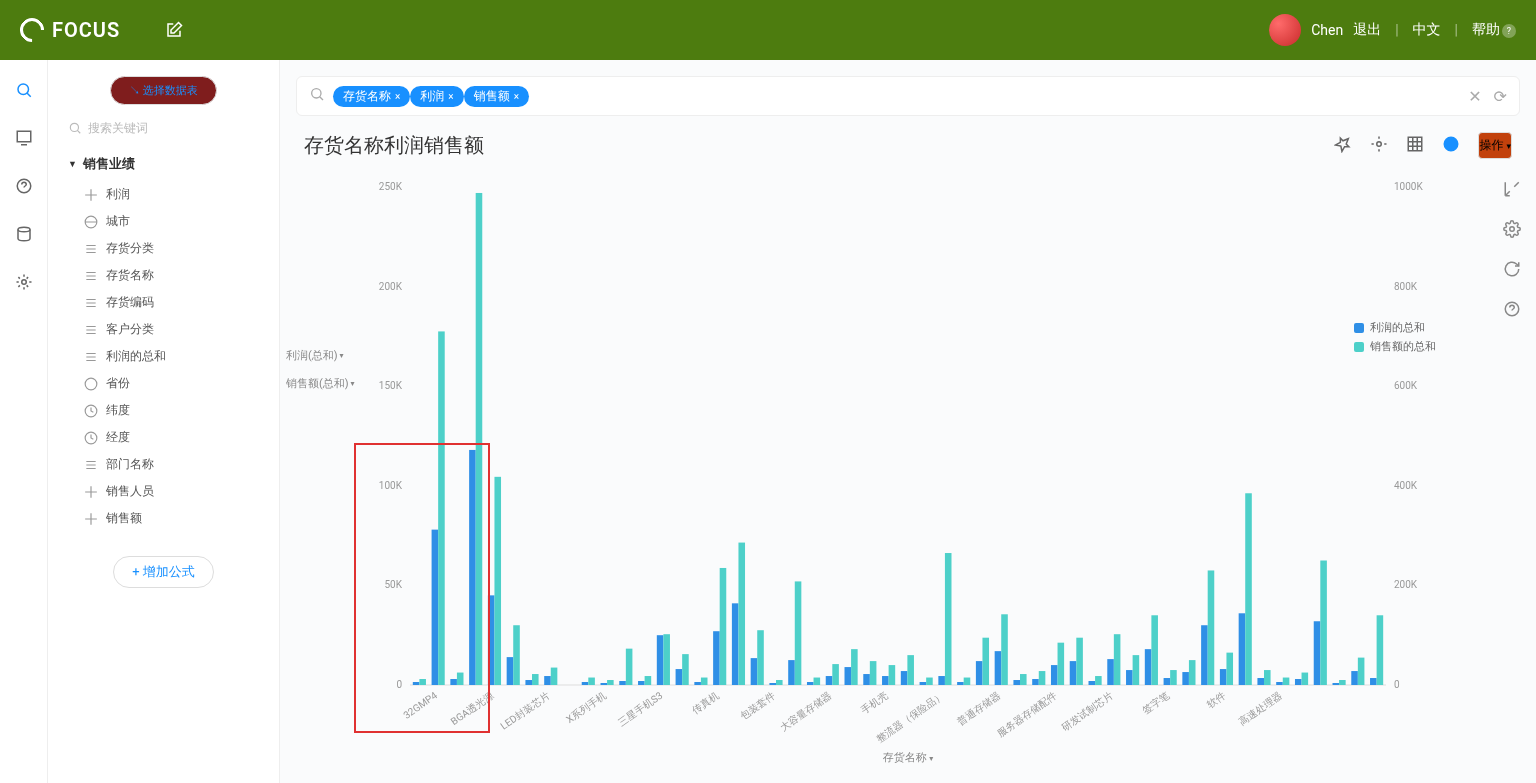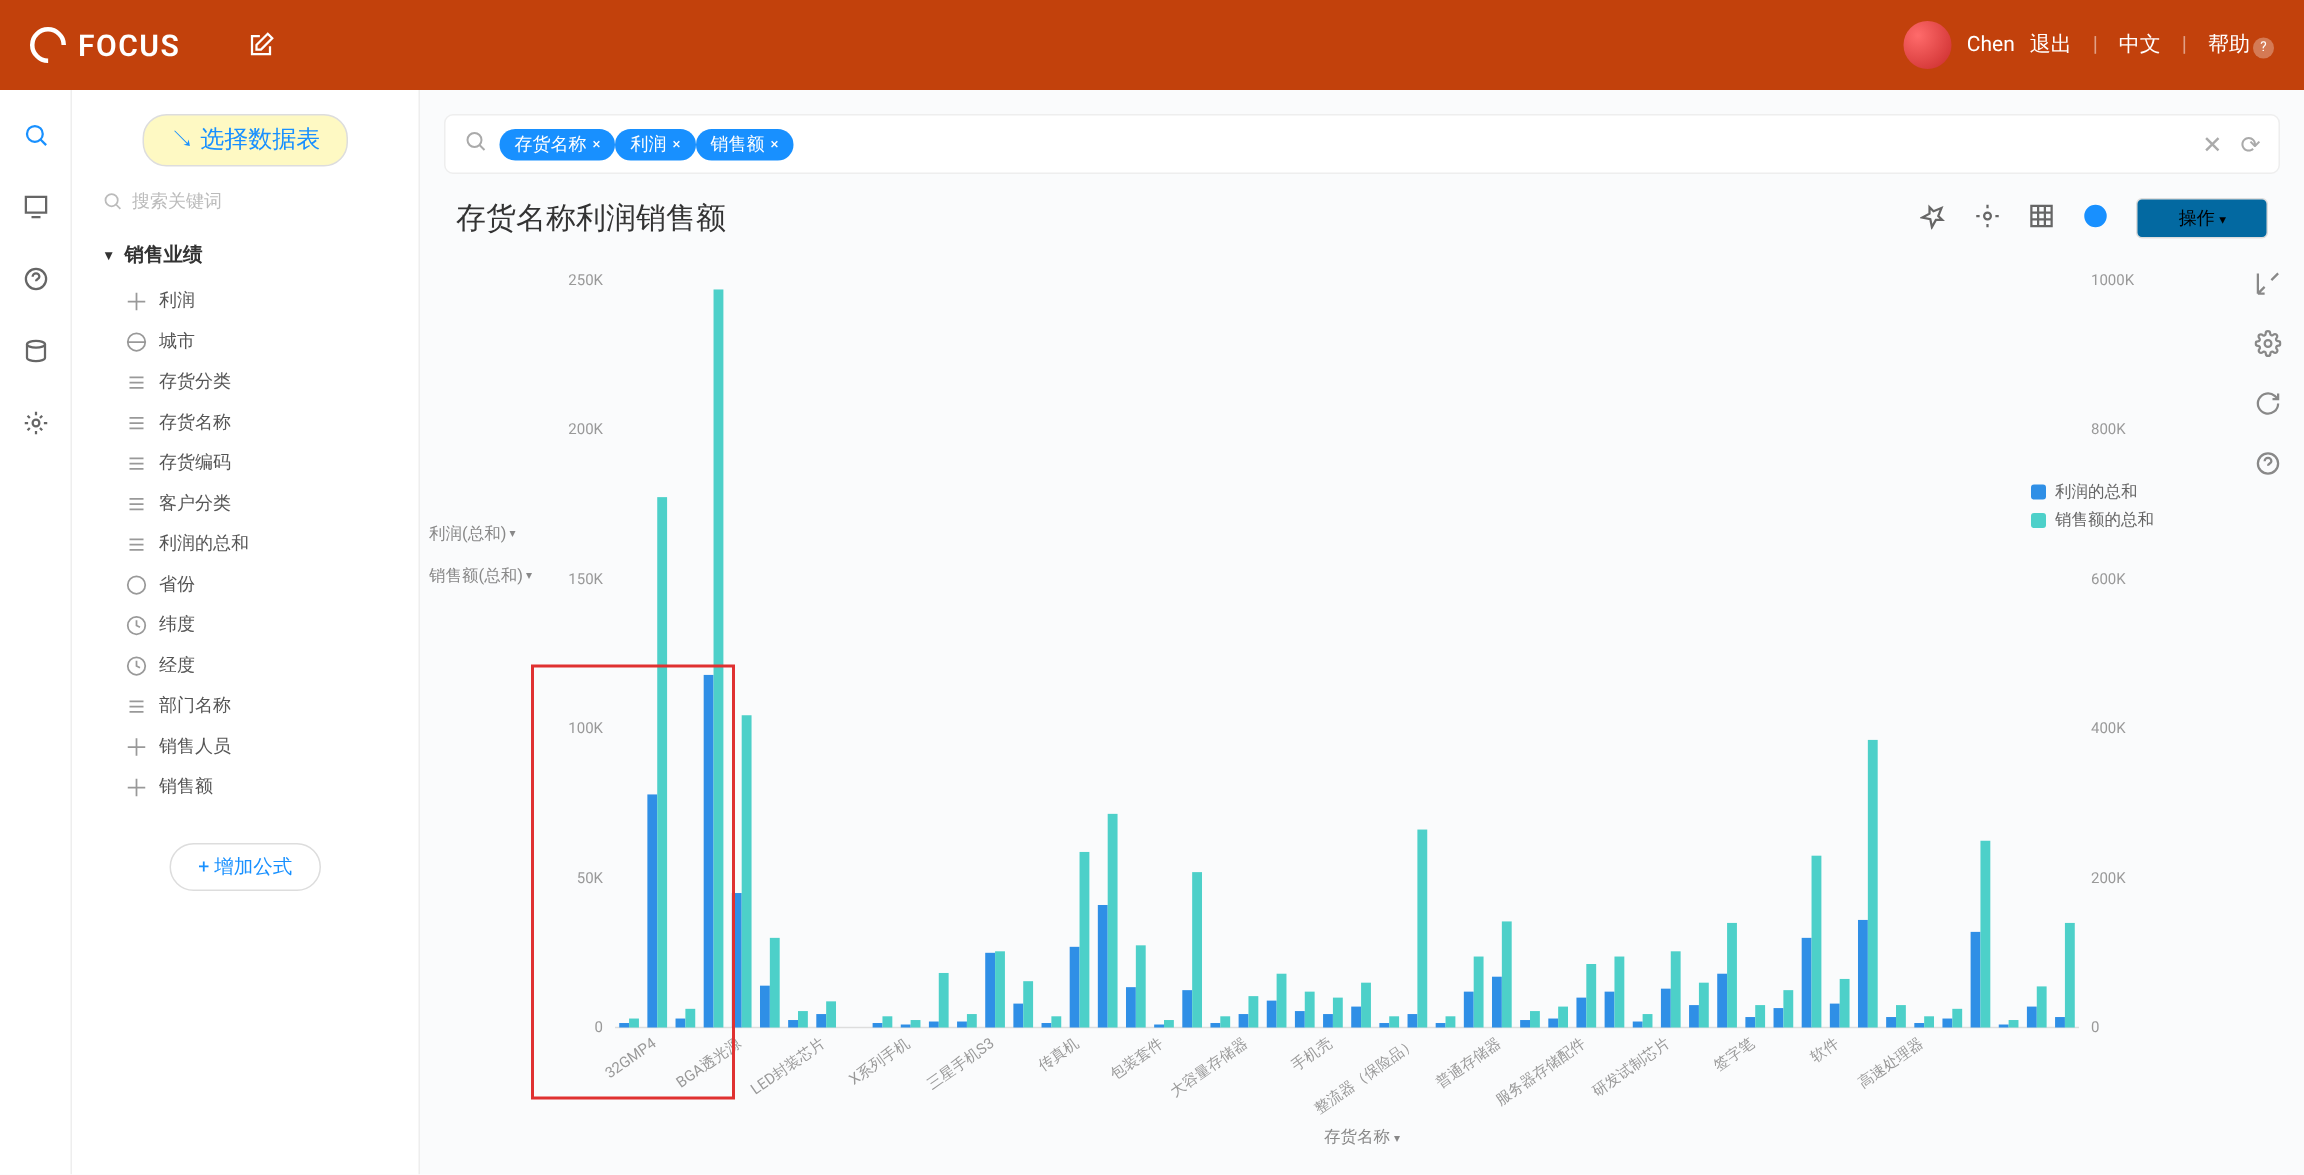--- a/index.html
+++ b/index.html
@@ -1,51 +1,51 @@
 <!DOCTYPE html>
 <html><head>
 <meta charset="utf-8">
 <style>
 *{box-sizing:border-box;margin:0;padding:0;font-family:-apple-system,BlinkMacSystemFont,"Segoe UI",Roboto,sans-serif}
 body{background:#fff;overflow:hidden}
-.topbar{height:60px;background:#c2410c;display:flex;align-items:center;padding:16px 20px;color:#fff}
+.topbar{height:60px;background:#4d7c0f;display:flex;align-items:center;padding:16px 20px;color:#fff}
 .logo{display:flex;align-items:center;gap:8px;font-size:20px;font-weight:600;letter-spacing:1px}
 .logo-icon{width:24px;height:24px;border:3px solid #fff;border-radius:50%;border-right-color:transparent;transform:rotate(45deg)}
 .edit-btn{margin-left:40px;width:28px;height:28px;display:flex;align-items:center;justify-content:center;cursor:pointer}
 .spacer{flex:1}
 .user{display:flex;align-items:center;gap:10px;font-size:14px}
 .avatar{width:32px;height:32px;border-radius:50%;background:radial-gradient(circle at 30% 30%,#ff6b6b,#c92a2a)}
 .divider{color:rgba(255,255,255,.5);margin:0 4px}
 .help-badge{display:inline-flex;align-items:center;justify-content:center;width:14px;height:14px;border-radius:50%;background:rgba(255,255,255,.3);font-size:9px;margin-left:2px}
 .app{display:flex;height:calc(100vh - 60px)}
 .rail{width:48px;background:#fff;border-right:1px solid #eee;display:flex;flex-direction:column;align-items:center;padding-top:20px;gap:28px}
 .rail-item{width:20px;height:20px;color:#666;cursor:pointer;display:flex;align-items:center;justify-content:center}
 .rail-item.active{color:#1890ff}
 .sidebar{width:232px;background:#fff;border-right:1px solid #eee;padding:16px 12px;overflow-y:auto}
-.select-table{display:block;margin:0 auto 16px;padding:6px 18px;border:1px solid #ddd;border-radius:16px;background:#fef9c3;font-size:16px;color:#1890ff;cursor:pointer}
+.select-table{display:block;margin:0 auto 16px;padding:6px 18px;border:1px solid #ddd;border-radius:16px;background:#7f1d1d;font-size:11px;color:#1890ff;cursor:pointer}
 .search-box{display:flex;align-items:center;gap:6px;padding:0 8px;margin-bottom:16px;color:#bbb}
 .search-box input{border:none;outline:none;font-size:12px;flex:1;color:#333}
 .search-box input::placeholder{color:#bbb}
 .tree-header{display:flex;align-items:center;gap:6px;font-size:13px;font-weight:600;color:#333;padding:4px 8px;cursor:pointer}
 .tree-list{list-style:none;padding-left:20px;margin-top:4px}
 .tree-list li{display:flex;align-items:center;gap:8px;padding:5px 4px;font-size:12px;color:#555;cursor:pointer}
 .fld-icon{width:14px;height:14px;color:#999;flex-shrink:0}
 .add-formula{display:block;margin:24px auto 0;padding:6px 18px;border:1px solid #ddd;border-radius:16px;background:#fff;font-size:13px;color:#1890ff;cursor:pointer}
 .main{flex:1;display:flex;flex-direction:column;background:#fafbfc;position:relative}
 .query-row{display:flex;align-items:center;margin:16px 16px 0;padding:8px 12px;background:#fff;border:1px solid #eee;border-radius:6px;gap:8px}
 .query-row .q-icon{color:#aaa}
 .pill{display:inline-flex;align-items:center;gap:4px;background:#1890ff;color:#fff;padding:2px 10px;border-radius:12px;font-size:12px}
 .pill .x{cursor:pointer;font-size:10px}
 .q-actions{margin-left:auto;display:flex;gap:12px;color:#aaa}
 .title-row{display:flex;align-items:center;padding:16px 24px}
 .title-row h2{font-size:20px;font-weight:500;color:#333}
 .title-actions{margin-left:auto;display:flex;align-items:center;gap:18px;color:#666}
 .title-actions .ico{cursor:pointer}
 .title-actions .ico.chart-active{color:#1890ff}
-.ops-btn{padding:4px 27px;border:1px solid #ddd;border-radius:4px;background:#0369a1;font-size:12px;cursor:pointer}
+.ops-btn{padding:4px 0;border:1px solid #ddd;border-radius:4px;background:#c2410c;font-size:12px;cursor:pointer}
 .chart-wrap{flex:1;position:relative;padding:0 80px 40px 60px}
 .chart-svg{width:100%;height:100%}
 .side-tools{position:absolute;right:0;top:120px;width:48px;display:flex;flex-direction:column;align-items:center;gap:18px;color:#888}
 .side-tools div{cursor:pointer}
 .axis-label-btn{position:absolute;left:6px;font-size:11px;color:#888;display:flex;align-items:center;gap:2px;cursor:pointer}
 .legend{position:absolute;right:100px;top:260px;font-size:11px;color:#666}
 .legend div{display:flex;align-items:center;gap:6px;margin-bottom:4px}
 .legend .sw{width:10px;height:10px;border-radius:2px}
 .xlabel-bottom{position:absolute;bottom:18px;left:50%;transform:translateX(-50%);font-size:11px;color:#888}
 .highlight-box{position:absolute;border:2px solid #e03131;pointer-events:none}

